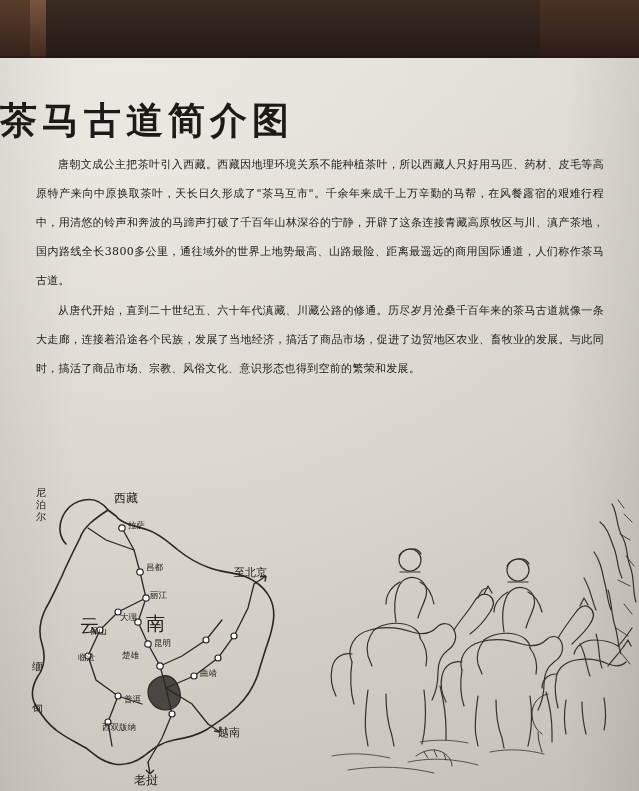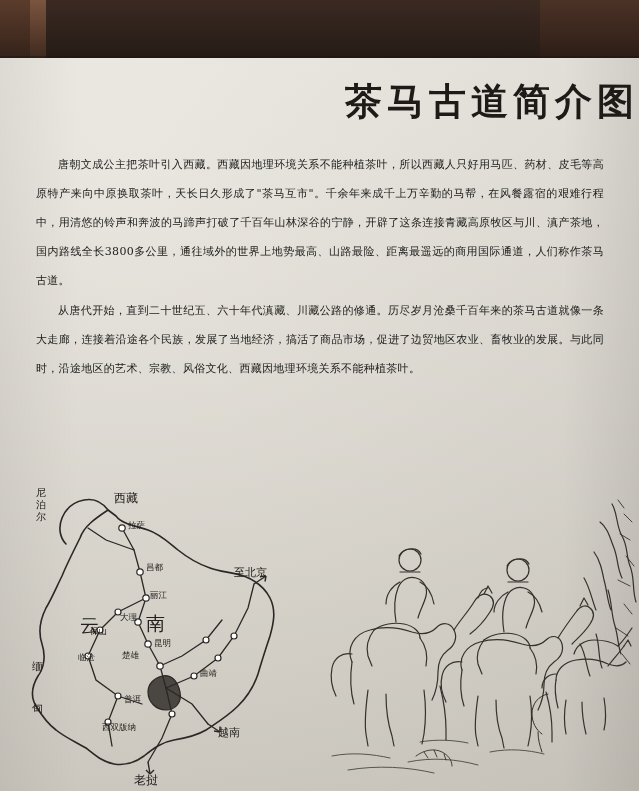--- a/index.html
+++ b/index.html
@@ -55,24 +55,24 @@
   .sheet-grain {
     position: absolute;
     inset: 0;
     background:
       linear-gradient(90deg, rgba(0,0,0,0.05) 0%, rgba(0,0,0,0) 12%, rgba(0,0,0,0) 88%, rgba(0,0,0,0.07) 100%),
       linear-gradient(180deg, rgba(255,255,255,0.25) 0%, rgba(0,0,0,0.05) 100%);
     pointer-events: none;
   }
   .title {
     position: absolute;
-    top: 19px;
+    top: 38px;
     left: 0;
     width: 639px;
-    text-align: right;
+    text-align: left;
     font-family: "DejaVu Serif", serif;
     font-weight: bold;
     font-size: 37px;
     letter-spacing: 5px;
     color: #1d1a17;
   }
   .body-text {
     position: absolute;
     top: 92px;
     left: 36px;
@@ -138,21 +138,21 @@
   </div>
   <div class="frame-shadow"></div>
 
   <div class="sheet">
     <div class="sheet-grain"></div>
 
     <div class="title">茶马古道简介图</div>
 
     <div class="body-text">
       <p>唐朝文成公主把茶叶引入西藏。西藏因地理环境关系不能种植茶叶，所以西藏人只好用马匹、药材、皮毛等高原特产来向中原换取茶叶，天长日久形成了"茶马互市"。千余年来成千上万辛勤的马帮，在风餐露宿的艰难行程中，用清悠的铃声和奔波的马蹄声打破了千百年山林深谷的宁静，开辟了这条连接青藏高原牧区与川、滇产茶地，国内路线全长3800多公里，通往域外的世界上地势最高、山路最险、距离最遥远的商用国际通道，人们称作茶马古道。</p>
-      <p>从唐代开始，直到二十世纪五、六十年代滇藏、川藏公路的修通。历尽岁月沧桑千百年来的茶马古道就像一条大走廊，连接着沿途各个民族，发展了当地经济，搞活了商品市场，促进了边贸地区农业、畜牧业的发展。与此同时，沿途地区的艺术、宗教、风俗文化、西藏因地理环境关系不能种植茶叶。</p>
+      <p>从唐代开始，直到二十世纪五、六十年代滇藏、川藏公路的修通。历尽岁月沧桑千百年来的茶马古道就像一条大走廊，连接着沿途各个民族，发展了当地经济，搞活了商品市场，促进了边贸地区农业、畜牧业的发展。与此同时，搞活了商品市场、宗教、风俗文化、意识形态也得到空前的繁荣和发展。</p>
     </div>
 
     <div class="illustration">
 
       <div class="map-wrap">
         <svg width="290" height="310" viewBox="0 0 290 310">
           <g fill="none" stroke="#2a2724" stroke-width="1.6" stroke-linejoin="round" stroke-linecap="round">
 
             <path d="M86,30 C74,38 62,46 58,58 C50,74 44,86 40,96
                      C34,108 30,118 24,128 C18,140 16,152 20,164

